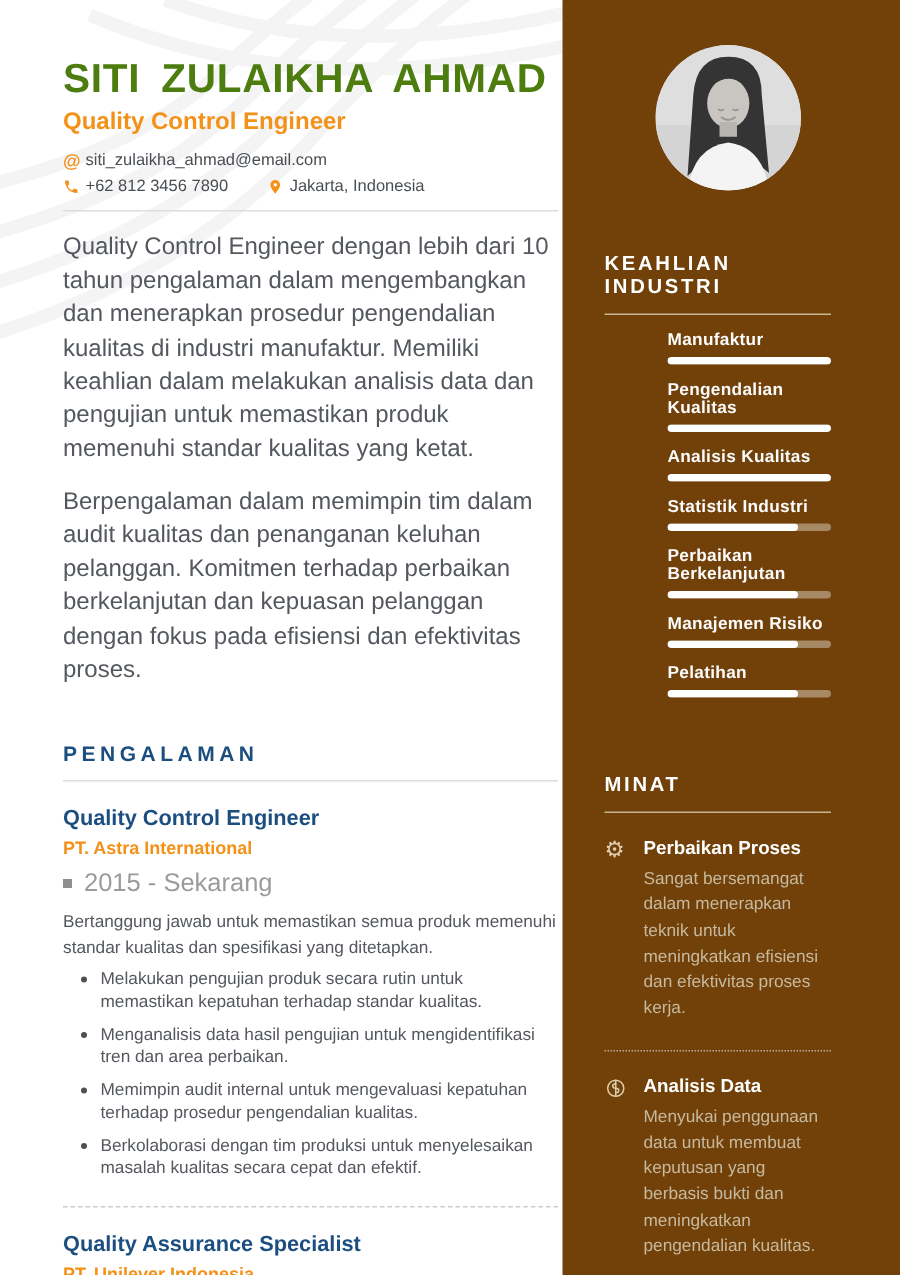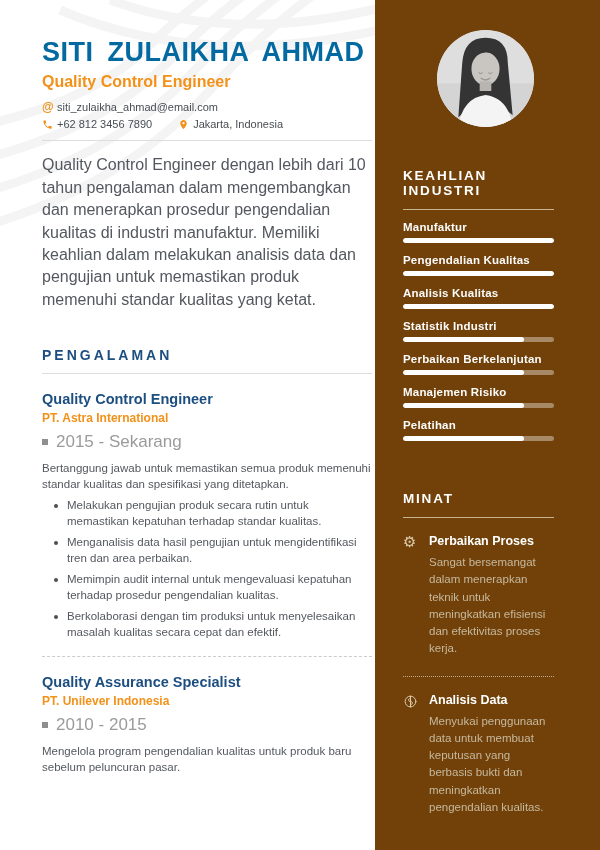--- a/index.html
+++ b/index.html
@@ -8,21 +8,21 @@
     position: relative; width: 600px; height: 850px;
     background: #ffffff; overflow: hidden;
     font-family: "Liberation Sans", sans-serif;
   }
   .bg-pattern { position: absolute; left: 0; top: 0; pointer-events: none; }
 
   
   .main { position: absolute; left: 42px; top: 0; width: 330px; }
   .name {
     margin: 38px 0 0; font-size: 27px; font-weight: bold;
-    color: #0369a1; letter-spacing: .5px; word-spacing: 6px; line-height: 1.05;
+    color: #4d7c0f; letter-spacing: .5px; word-spacing: 6px; line-height: 1.05;
   }
   .person-title { margin-top: 7px; font-size: 16px; font-weight: bold; color: #F39119; }
   .contact { margin-top: 9px; font-size: 11px; color: #494E53; }
   .contact-row { display: flex; align-items: center; margin-top: 4px; }
   .cicon { color: #F39119; font-weight: bold; font-size: 12px;
            width: 15px; display: inline-flex; align-items: center; flex: none; }
   .cicon svg { display: block; }
   .contact-sep { width: 26px; flex: none; }
 
   .sec-h { margin: 36px 0 0; font-size: 14px; font-weight: bold;
@@ -49,21 +49,21 @@
     background: #714109; padding: 15px 46px 0 28px; color: #fff;
   }
   .photo { position: absolute; left: 62px; top: 30px; width: 97px; height: 97px;
            border-radius: 50%; overflow: hidden; background: #dcdcdc; }
   .photo svg { display: block; }
   .side-h { font-size: 13.5px; font-weight: bold; color: #fff; letter-spacing: 1.8px; margin: 0; }
   .side-h.first { margin-top: 153px; }
   .side-h.minat { margin-top: 50px; }
   .side-rule { height: 1px; background: #C7B591; margin-top: 11px; }
 
-  .skill { margin-top: 11px; }
+  .skill { margin-top: 11px; margin-left: 42px; }
   .skill:first-of-type { margin-top: 16px; }
   .skill-name { font-size: 11.5px; font-weight: bold; color: #FCFCFC; letter-spacing: .2px; }
   .skill-track { margin-top: 5px; height: 5px; border-radius: 3px;
                  background: rgba(255,255,255,0.38); overflow: hidden; }
   .skill-fill { height: 100%; border-radius: 3px; background: #ffffff; }
 
   .interest { display: flex; margin-top: 16px; }
   .int-icon { width: 17px; margin-right: 9px; flex: none; color: #DCCDAE;
               font-size: 15px; line-height: 1.1;
               font-family: "DejaVu Sans", sans-serif; }
@@ -111,20 +111,21 @@
             <path d="M12 2C8.13 2 5 5.13 5 9c0 5.25 7 13 7 13s7-7.75 7-13c0-3.87-3.13-7-7-7zm0 9.5a2.5 2.5 0 1 1 0-5 2.5 2.5 0 0 1 0 5z"></path>
           </svg>
         </span>
         <span>Jakarta, Indonesia</span>
       </div>
     </div>
 
     <section>
       <div class="rule"></div>
       <p class="body-p">Quality Control Engineer dengan lebih dari 10 tahun pengalaman dalam mengembangkan dan menerapkan prosedur pengendalian kualitas di industri manufaktur. Memiliki keahlian dalam melakukan analisis data dan pengujian untuk memastikan produk memenuhi standar kualitas yang ketat.</p>
+      <p class="body-p">Berpengalaman dalam memimpin tim dalam audit kualitas dan penanganan keluhan pelanggan. Komitmen terhadap perbaikan berkelanjutan dan kepuasan pelanggan dengan fokus pada efisiensi dan efektivitas proses.</p>
     </section>
 
     <section>
       <h2 class="sec-h">PENGALAMAN</h2>
       <div class="rule"></div>
 
       <article>
         <div class="job-title">Quality Control Engineer</div>
         <div class="company">PT. Astra International</div>
         <div class="period">

